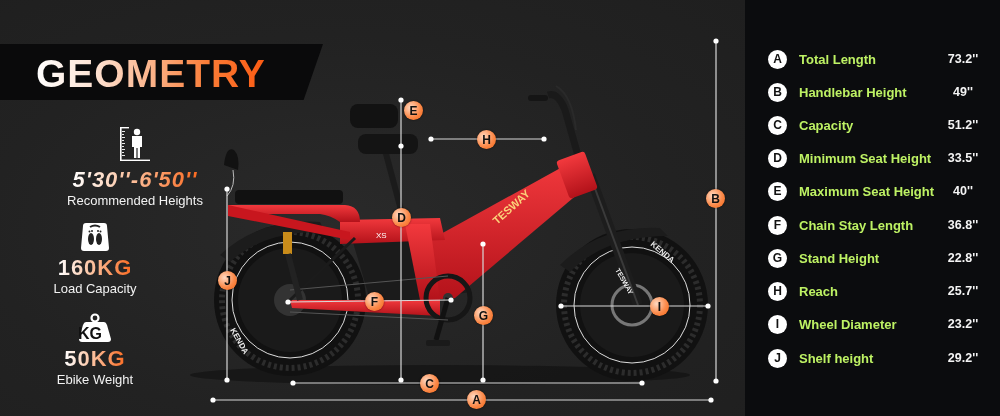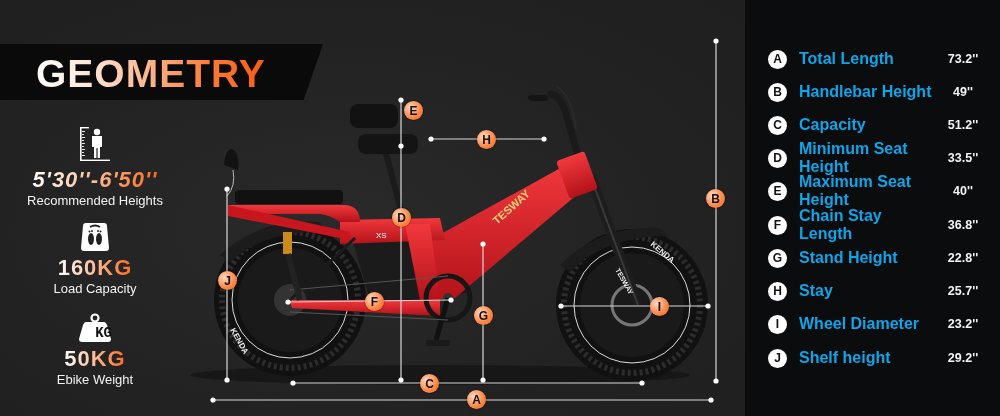--- a/index.html
+++ b/index.html
@@ -25,41 +25,41 @@
     background: linear-gradient(90deg, #ffffff 0%, #fcc3a1 45%, #fb6a20 100%);
     -webkit-background-clip: text; background-clip: text; color: transparent; display: inline-block; }
   .stat .label { font-family: "Liberation Sans", sans-serif; font-size: 13px; color: #f2f2f2; line-height: 18px; }
 
   
   .spec { position: absolute; left: 768px; width: 220px; height: 22px; display: flex; align-items: center; }
   .spec .badge { width: 19px; height: 19px; border-radius: 50%; background: #fff; color: #111;
     font-family: "Liberation Sans", sans-serif; font-weight: 700; font-size: 12px;
     display: flex; align-items: center; justify-content: center; flex: none; }
   .spec .name { margin-left: 12px; font-family: "Liberation Sans", sans-serif; font-weight: 700;
-    font-size: 16px; color: #0ea5e9; flex: 1; }
+    font-size: 13px; color: #bef264; flex: 1; }
   .spec .val { font-family: "Liberation Sans", sans-serif; font-weight: 700; font-size: 12.5px;
     color: #f4f4f4; width: 50px; text-align: center; }
 
   
   .marker { position: absolute; width: 19px; height: 19px; border-radius: 50%;
     background: radial-gradient(circle at 35% 35%, #ffd9c2 0%, #fb8a4a 55%, #f26414 100%);
     color: #111; font-family: "Liberation Sans", sans-serif; font-weight: 700; font-size: 12px;
     display: flex; align-items: center; justify-content: center; box-shadow: 0 0 2px rgba(0,0,0,0.6); }
   svg.diagram { position: absolute; left: 0; top: 0; }
 </style>
 </head>
 <body>
 
 <div class="stage"></div>
 <div class="panel"></div>
 
 <div class="banner"></div>
 <div class="title">GEOMETRY</div>
 
-<div class="stat" style="top:126px;">
+<div class="stat" style="top:126px;margin-left:40px;">
   <svg class="icon" width="34" height="36" viewBox="0 0 34 36">
     <rect x="2" y="1" width="1.6" height="34" fill="#fff"></rect>
     <rect x="2" y="1" width="9" height="1.4" fill="#fff"></rect>
     <g fill="#fff">
       <rect x="4" y="5" width="3" height="0.9"></rect>
         <rect x="4" y="8" width="2" height="0.9"></rect>
       <rect x="4" y="11" width="3" height="0.9"></rect>
         <rect x="4" y="14" width="2" height="0.9"></rect>
       <rect x="4" y="17" width="3" height="0.9"></rect>
         <rect x="4" y="20" width="2" height="0.9"></rect>
@@ -89,21 +89,21 @@
   <div style="margin-top:4px;"><span class="value" style="font-style:normal;">160KG</span></div>
   <div class="label">Load Capacity</div>
 </div>
 
 <div class="stat" style="top:313px;">
   <div style="position:relative;width:34px;height:30px;margin:0 auto;">
     <svg width="34" height="30" viewBox="0 0 34 30" style="position:absolute;left:0;top:0;">
       <circle cx="17" cy="5" r="3.5" fill="none" stroke="#fff" stroke-width="2.2"></circle>
       <path d="M8 9 H26 Q28 9 29 12 L33 26 Q33 29 30 29 H4 Q1 29 1 26 L5 12 Q6 9 8 9 Z" fill="#fff"></path>
     </svg>
-    <span style="position:absolute;left:0;top:12px;width:34px;text-align:right;font-family:Liberation Mono, monospace;font-weight:700;font-size:14px;color:#111;">KG</span>
+    <span style="position:absolute;left:0;top:12px;width:34px;text-align:left;font-family:Liberation Sans, sans-serif;font-weight:700;font-size:16px;color:#111;">KG</span>
   </div>
   <div style="margin-top:4px;"><span class="value" style="font-style:normal;">50KG</span></div>
   <div class="label">Ebike Weight</div>
 </div>
 
 <svg class="diagram" width="745" height="416" viewBox="0 0 745 416">
   <defs>
     <linearGradient id="frameGrad" x1="0" y1="0" x2="0" y2="1">
       <stop offset="0" stop-color="#f2393d"></stop>
       <stop offset="1" stop-color="#b3121a"></stop>
@@ -261,21 +261,21 @@
   <span class="name">Chain Stay Length</span>
   <span class="val">36.8''</span>
 </div>
 <div class="spec" style="top:247px;">
   <span class="badge">G</span>
   <span class="name">Stand Height</span>
   <span class="val">22.8''</span>
 </div>
 <div class="spec" style="top:280px;">
   <span class="badge">H</span>
-  <span class="name">Stay</span>
+  <span class="name">Reach</span>
   <span class="val">25.7''</span>
 </div>
 <div class="spec" style="top:313px;">
   <span class="badge">I</span>
   <span class="name">Wheel Diameter</span>
   <span class="val">23.2''</span>
 </div>
 <div class="spec" style="top:347px;">
   <span class="badge">J</span>
   <span class="name">Shelf height</span>

